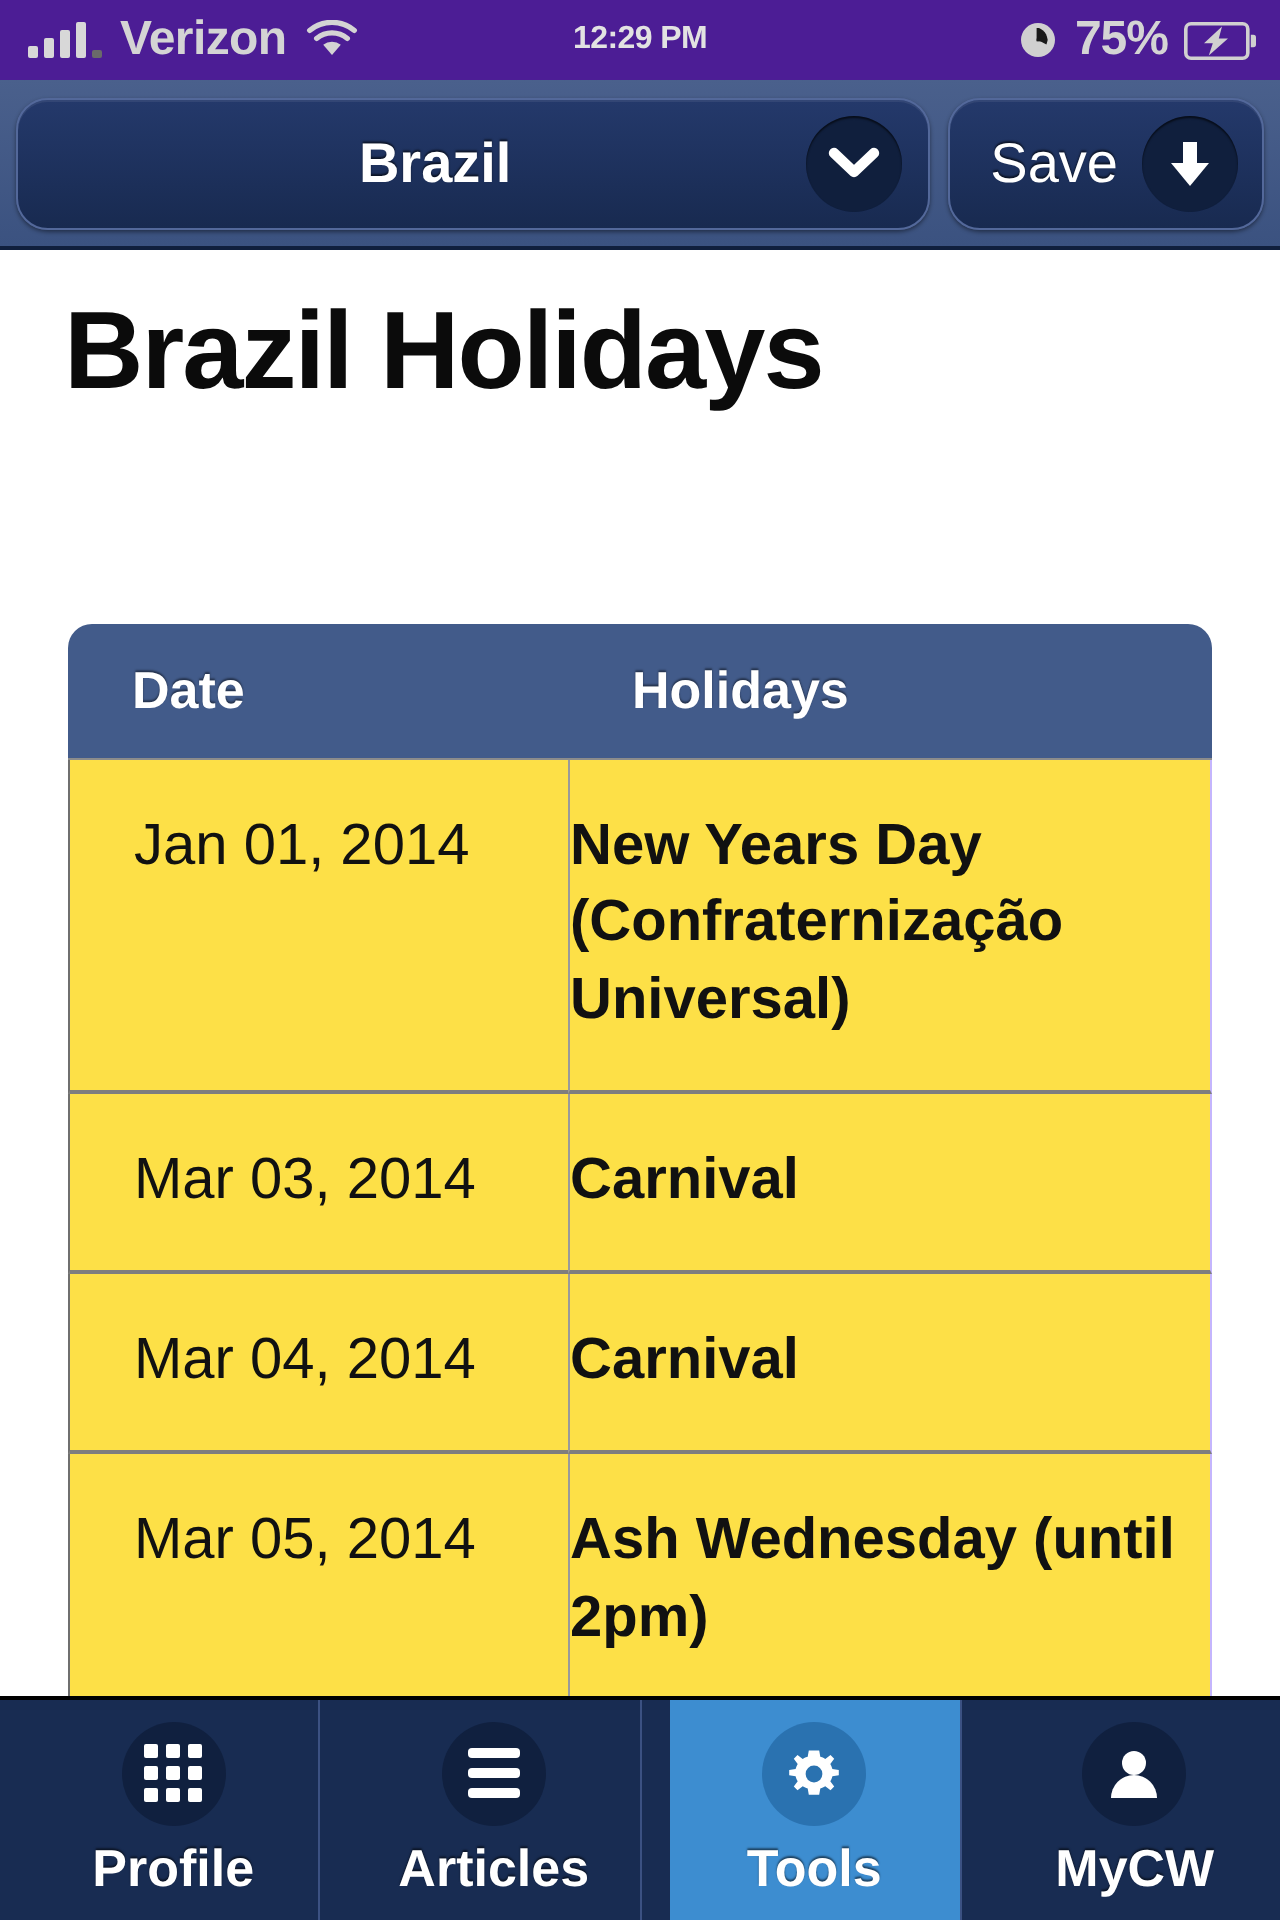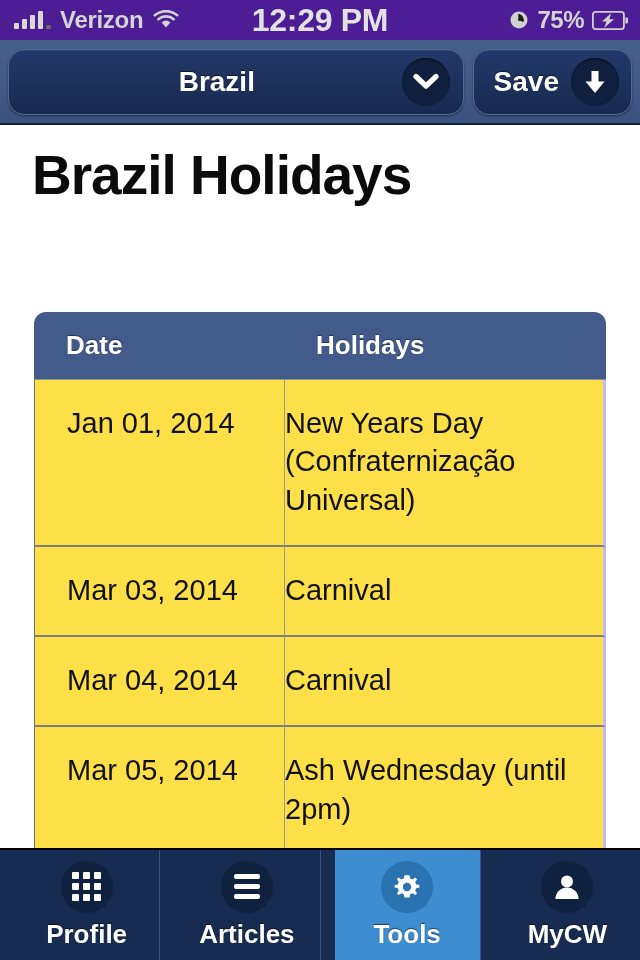--- a/index.html
+++ b/index.html
@@ -36,21 +36,21 @@
   .signal-bars i:nth-child(3){ height:14px; }
   .signal-bars i:nth-child(4){ height:18px; }
   .signal-bars i:nth-child(5){ height:4px; background:#6a6a6a; }
   .carrier-name { font-size:24px; font-weight:bold; color:#d4d4d4; letter-spacing:-0.3px; }
   .wifi-icon { display:block; width:28px; height:20px; }
   .status-center {
     position:absolute; left:0; right:0; top:0;
     height:40px; display:flex; align-items:center; justify-content:center;
     pointer-events:none;
   }
-  .status-time { font-size:32px; font-weight:bold; color:#e2e2e2; letter-spacing:-0.3px; }
+  .status-time { font-size:16px; font-weight:bold; color:#e2e2e2; letter-spacing:-0.3px; }
   .status-right {
     display:flex; align-items:center; justify-content:flex-end;
     gap:8px; padding-right:12px; flex:1 1 0;
   }
   .alarm-icon { width:20px; height:20px; display:block; }
   .battery-pct { font-size:24px; font-weight:bold; color:#d4d4d4; letter-spacing:-0.5px; }
   .battery-icon { width:36px; height:19px; display:block; }
 
   
   .nav-bar {
@@ -81,21 +81,21 @@
   .circle-badge {
     width:48px; height:48px; border-radius:50%;
     background:#101f3d;
     display:flex; align-items:center; justify-content:center;
     flex:0 0 auto;
     box-shadow:inset 0 1px 1px rgba(0,0,0,0.6);
   }
   .country-btn .circle-badge { position:absolute; right:13px; top:8px; }
   .save-btn { flex:0 0 auto; padding:0 12px 0 20px; gap:12px; }
   .save-label {
-    font-size:28px; font-weight:bold; color:#ffffff;
+    font-size:28px; font-weight:normal; color:#ffffff;
     text-shadow:0 -1px 1px rgba(0,0,0,0.6);
   }
 
   
   .page-title {
     position:absolute; top:143px; left:32px;
     font-size:55px; font-weight:bold; color:#0b0b0b;
     letter-spacing:-1px;
   }
 
@@ -128,21 +128,21 @@
   .holiday-table tbody td {
     font-size:29px; color:#111111;
     padding:24px 10px 26px 32px;
     vertical-align:top;
     line-height:1.32;
     border-bottom:2px solid #7e7e7e;
     border-left:1px solid #9a9a9a;
     background:#fde047;
   }
   .holiday-table tbody td:first-child { border-left:1px solid #6f6f6f; width:250px; white-space:nowrap; }
-  .holiday-table tbody td:last-child  { border-right:3px solid #c4b5fd; padding-left:0; }
+  .holiday-table tbody td:last-child  { border-right:1px solid #c4b5fd; padding-left:0;font-weight:bold; }
   .holiday-table tbody tr:last-child td { border-bottom:none; }
 
   
   .tab-bar {
     position:absolute; bottom:0; left:0;
     width:640px; height:112px;
     background:#182c52;
     display:flex;
     border-top:2px solid #000000;
   }

